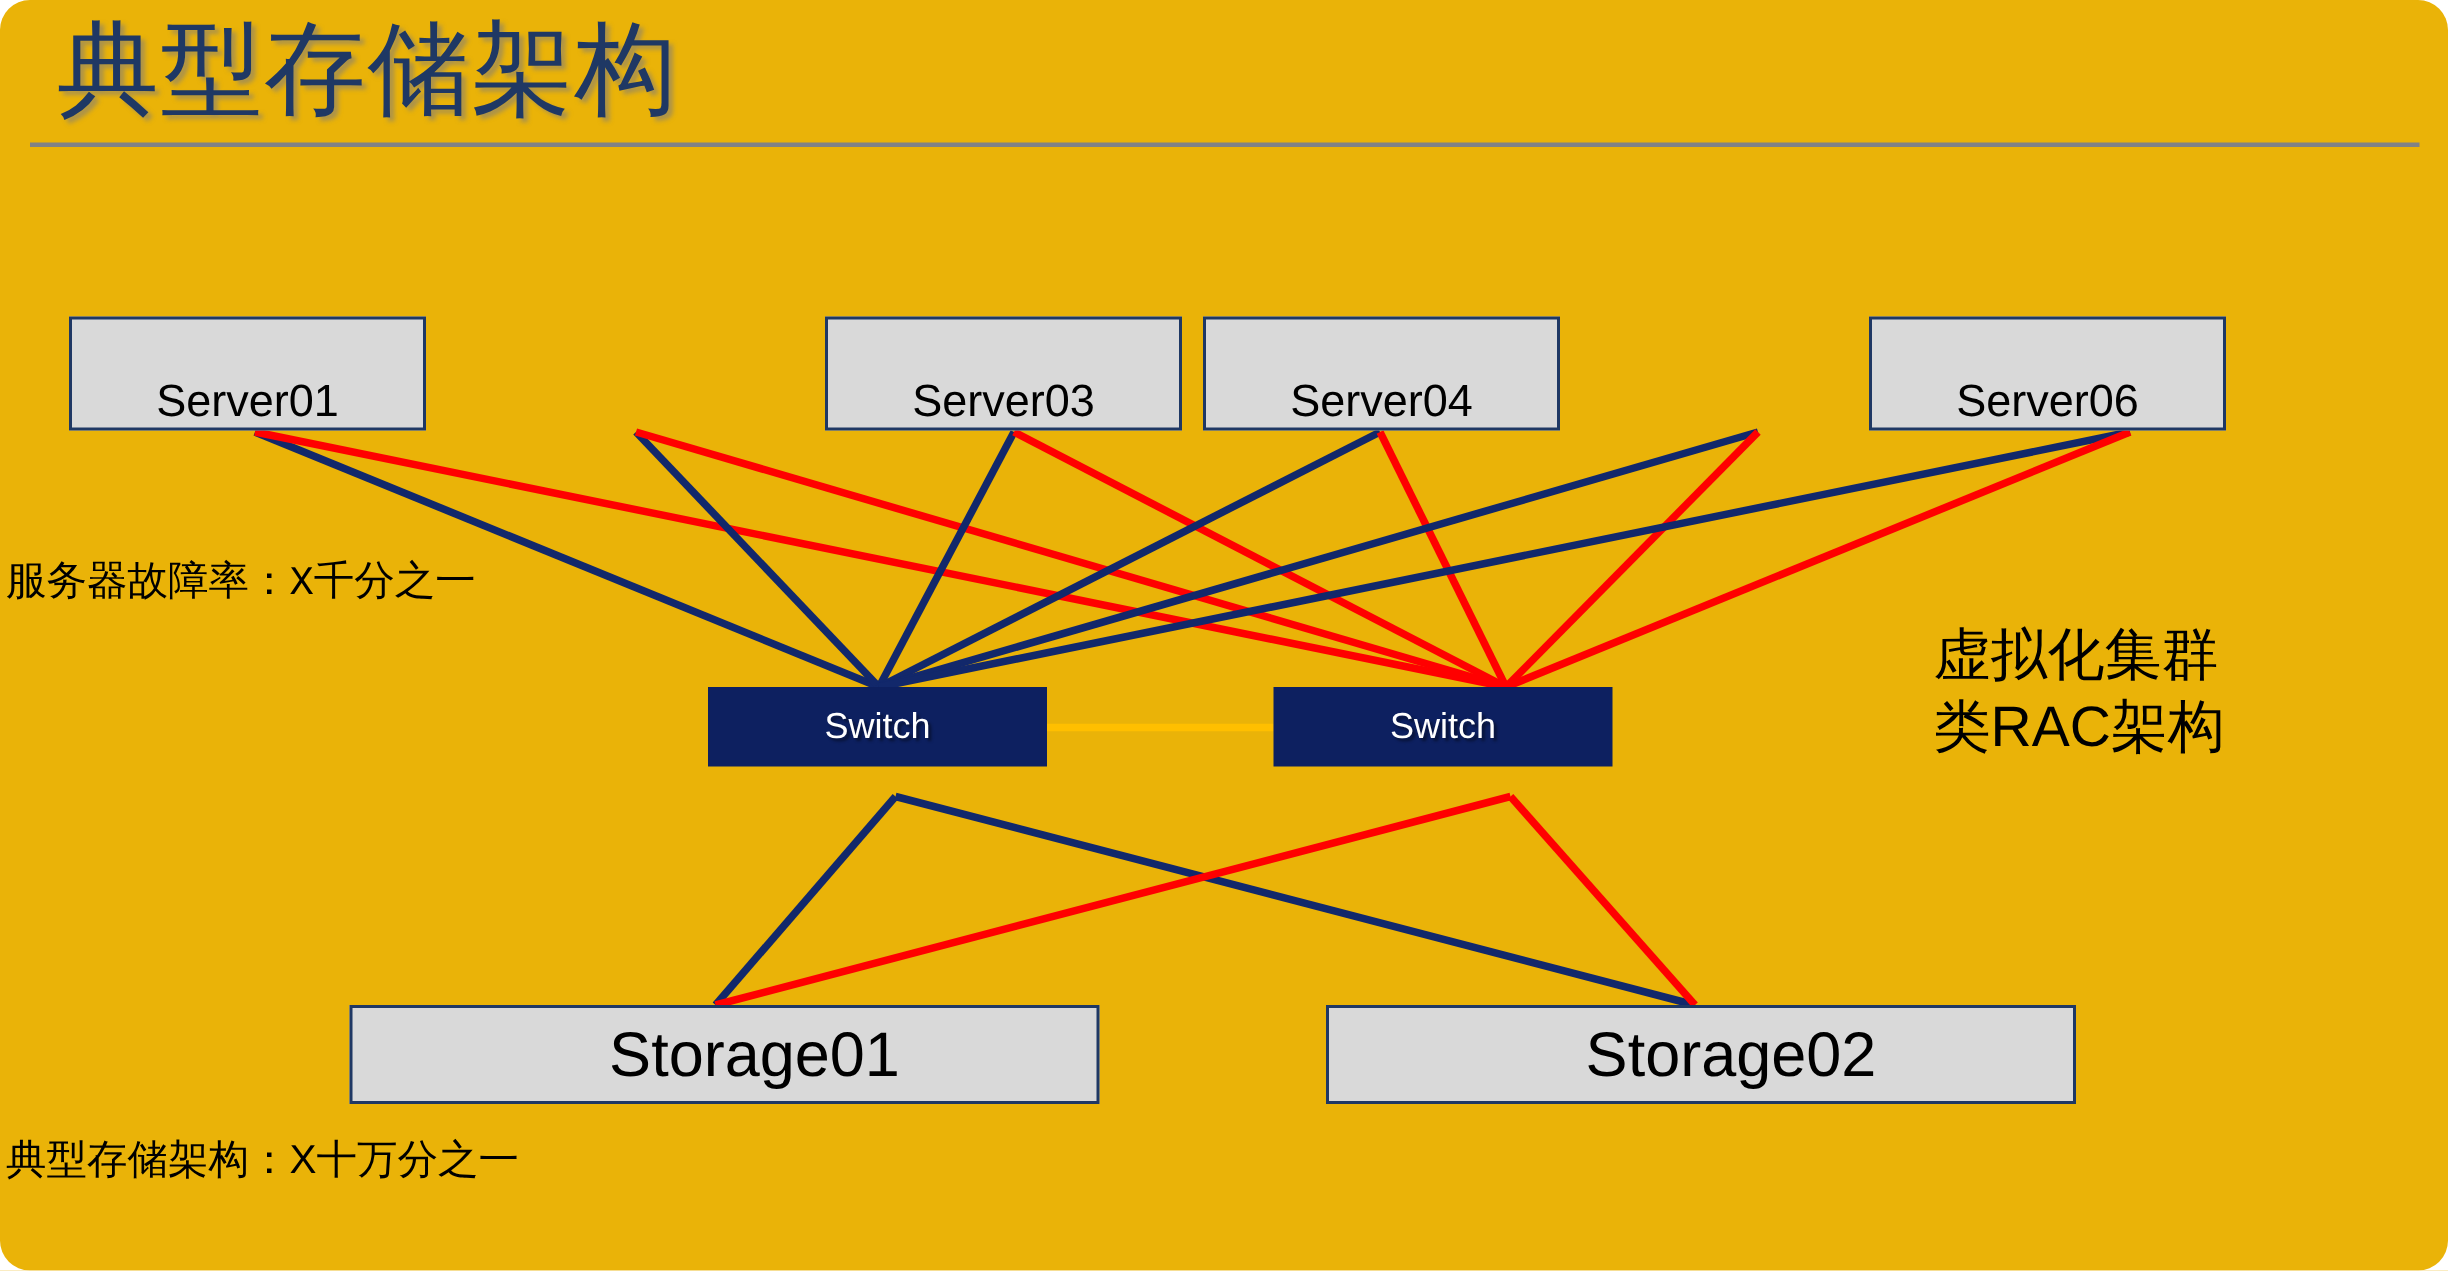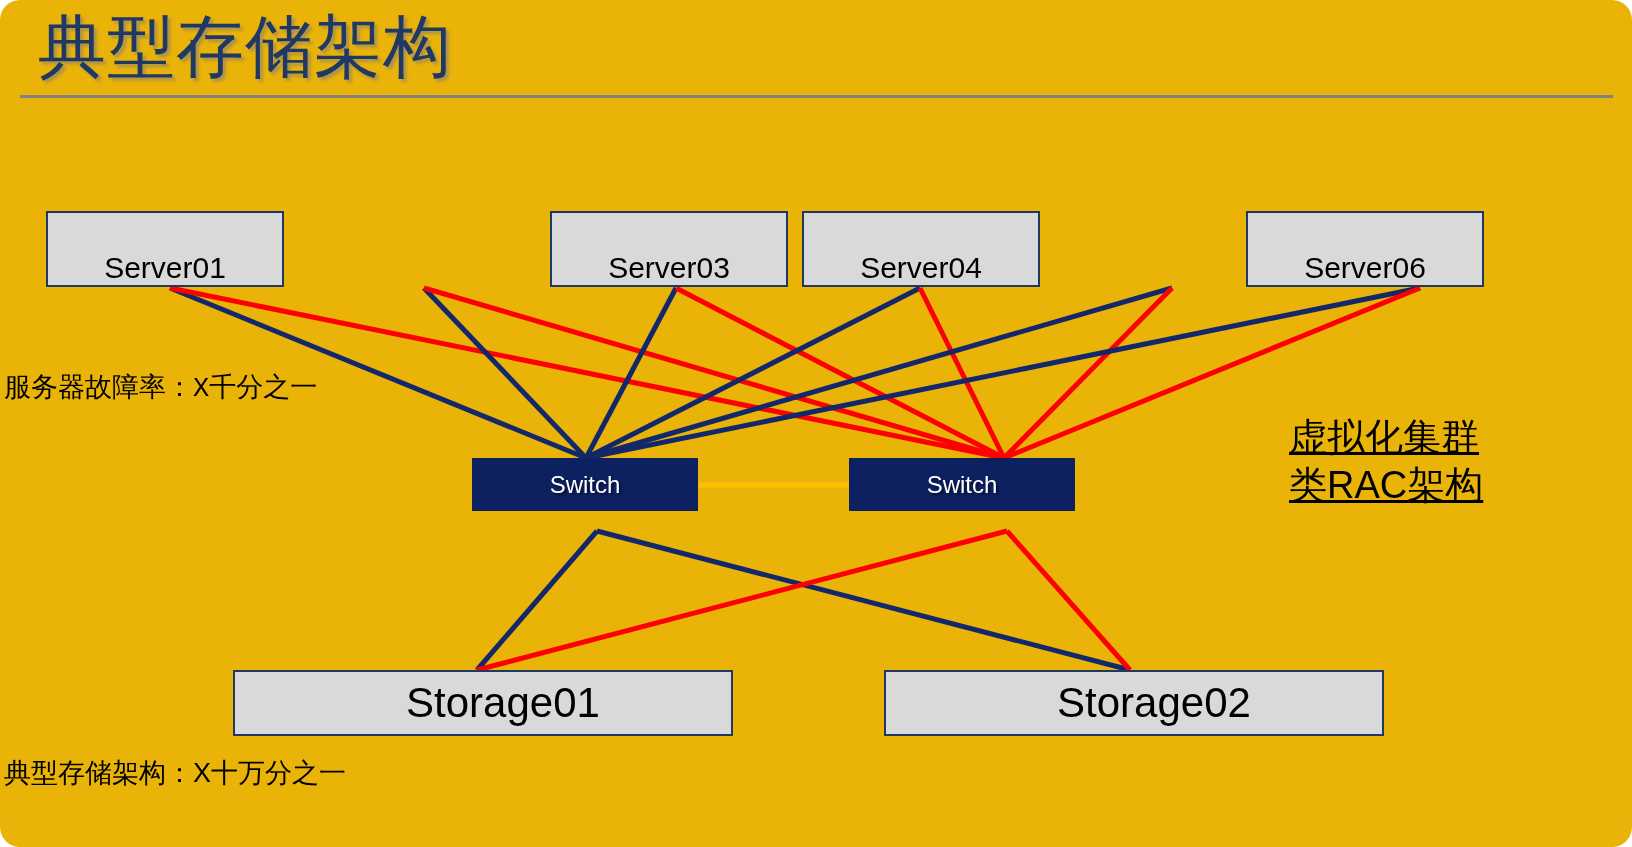--- a/index.html
+++ b/index.html
@@ -100,21 +100,21 @@
 
   #right-note {
     position: absolute;
     left: 1289px;
     top: 413px;
     font-size: 38px;
     line-height: 48px;
     color: #000000;
     white-space: nowrap;
   }
-  #right-note div { display: block; text-decoration: underline; }
+  #right-note div { display: block; }
 </style>
 </head>
 <body>
 
 <div id="slide">
 
   <div id="slide-title">典型存储架构</div>
 
   <div id="title-rule"></div>
 

